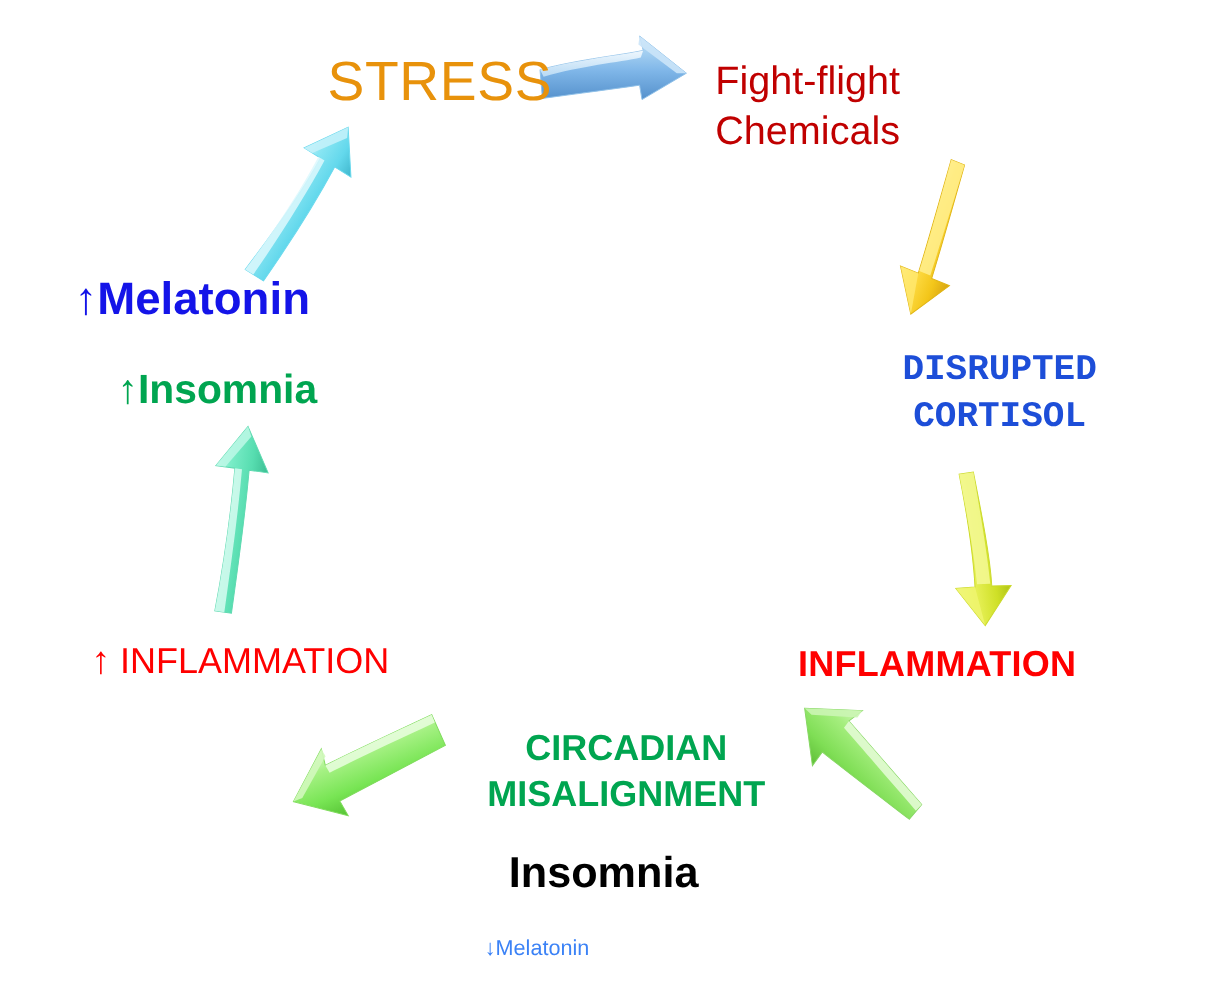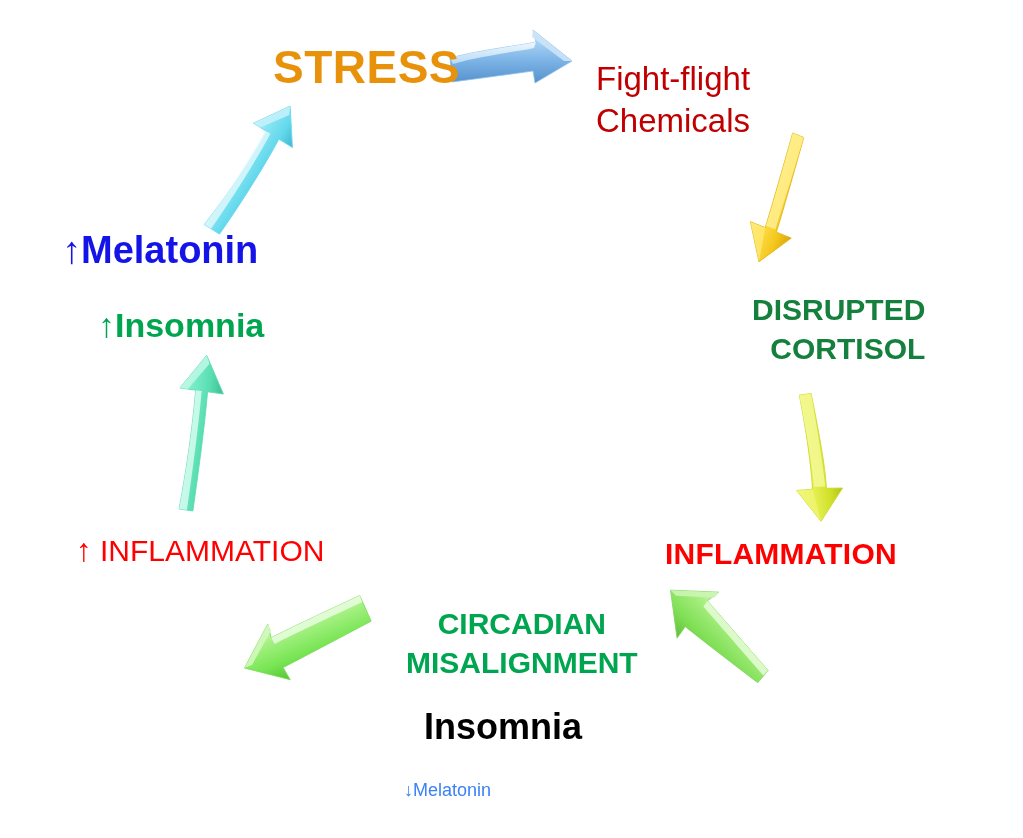--- a/index.html
+++ b/index.html
@@ -26,40 +26,40 @@
   }
   .arrow {
     position: absolute;
     pointer-events: none;
   }
 
   
   .t-stress {
     left: 273px; top: 42px;
     font-size: 46px;
-    font-weight: bold;
+    font-weight: normal;
     color: #E8920B;
     letter-spacing: 0.5px;
   }
   .t-fightflight {
     left: 596px; top: 46px;
     font-size: 33px;
     font-weight: normal;
     color: #C00000;
     text-align: left;
     line-height: 1.28;
-    margin-top: 12px;
   }
   .t-cortisol {
     left: 752px; top: 290px;
     font-size: 30px;
     font-weight: bold;
-    color: #15803d;
-    text-align: right;
+    color: #1d4ed8;
+    text-align: center;
     line-height: 1.3;
+    font-family: Liberation Mono, monospace;
   }
   .t-inflam-right {
     left: 665px; top: 537px;
     font-size: 30px;
     font-weight: bold;
     color: #FF0000;
     letter-spacing: 0.2px;
   }
   .t-circadian {
     left: 406px; top: 604px;

